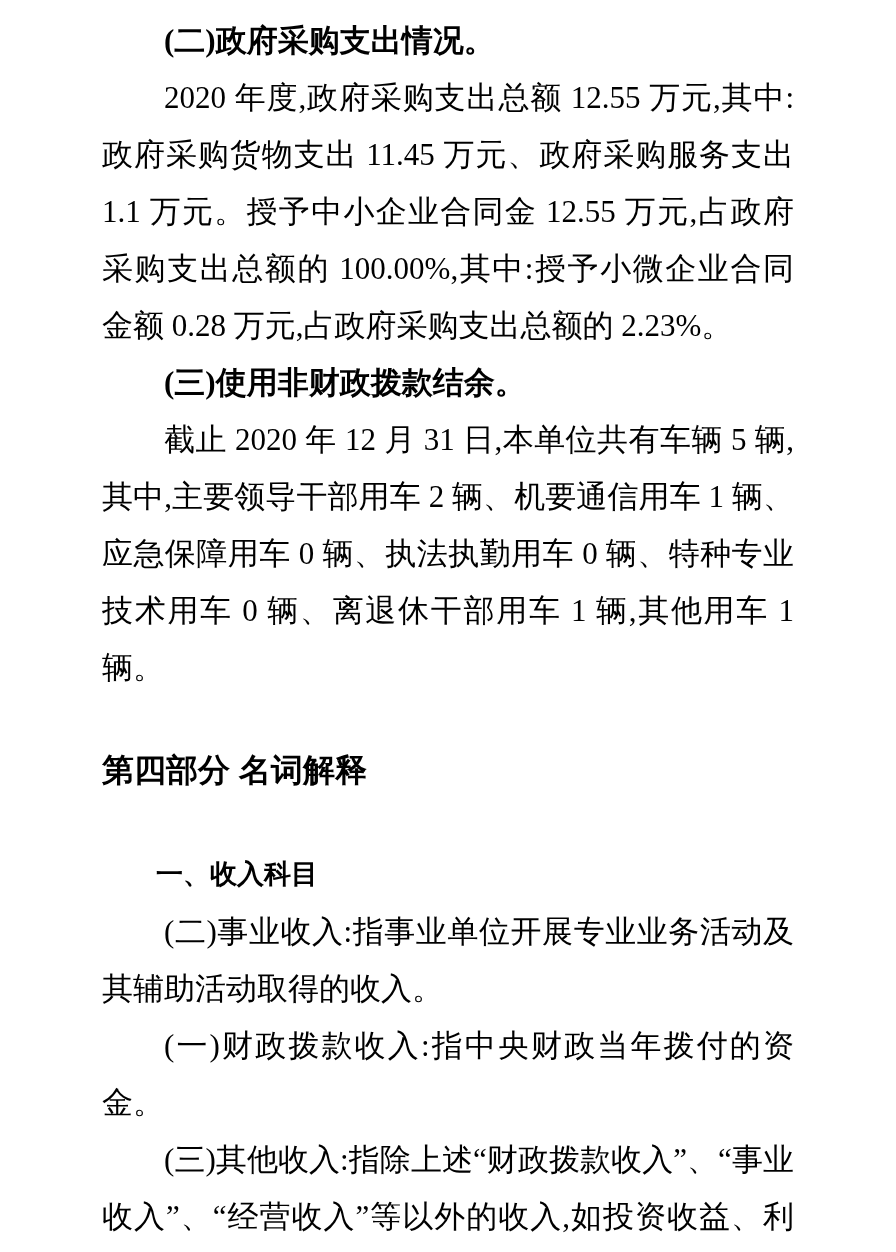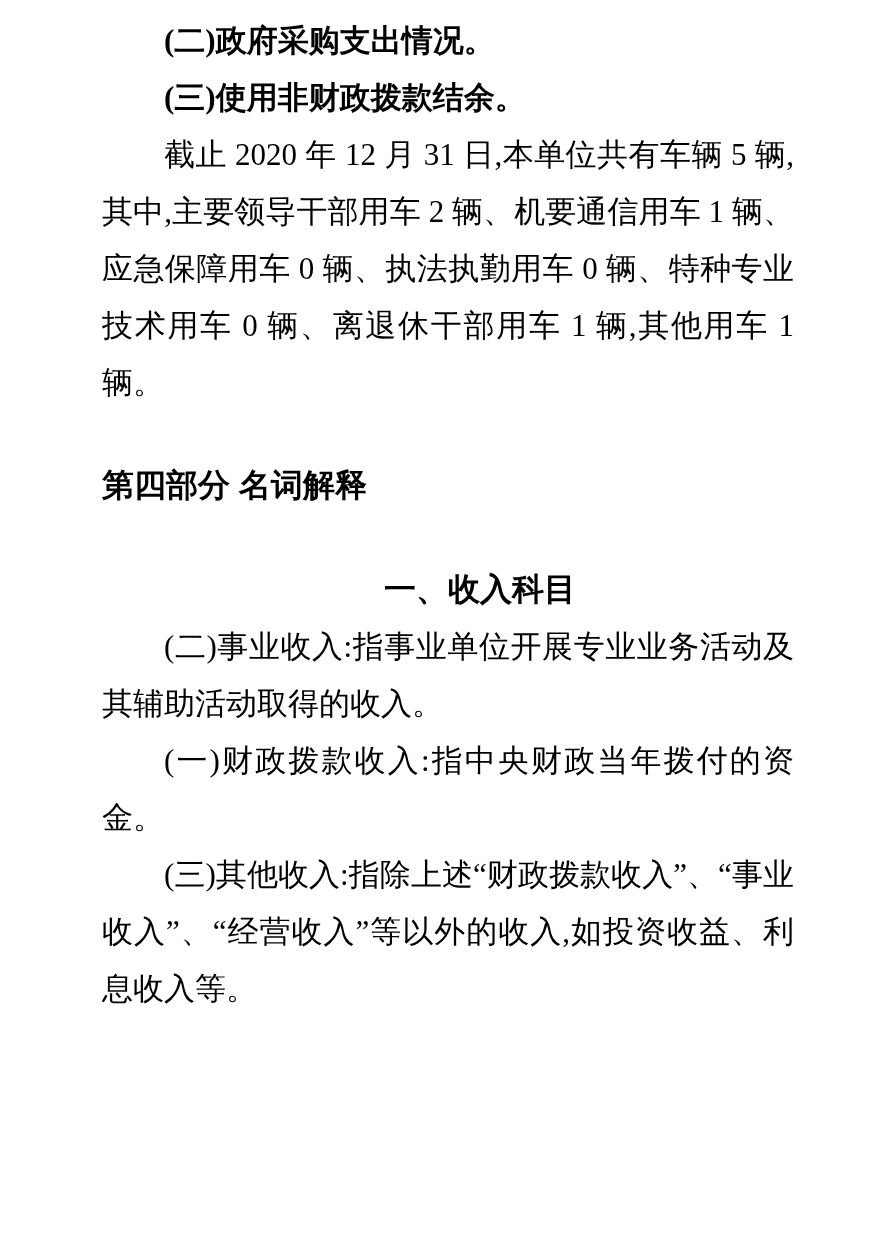--- a/index.html
+++ b/index.html
@@ -36,33 +36,34 @@
     font-weight: bold;
     font-size: 32px;
     line-height: 57px;
     text-align: left;
     margin-top: 46px;
     margin-bottom: 47px;
   }
   .h-sans {
     font-family: "Liberation Sans", sans-serif;
     font-weight: bold;
-    font-size: 32px;
+    font-size: 27px;
     line-height: 57px;
     text-indent: 2em;
-    text-align: center;
+    text-align: left;
   }
 </style>
 </head>
 <body style="background: rgb(255, 255, 255);">
 
 <div class="page" style="color: rgb(0, 0, 0);">
 
   <h3 class="h-kai">(二)政府采购支出情况。</h3>
 
+  <p class="para">2020 年度,政府采购支出总额 12.55 万元,其中:政府采购货物支出 11.45 万元、政府采购服务支出 1.1 万元。授予中小企业合同金 12.55 万元,占政府采购支出总额的 100.00%,其中:授予小微企业合同金额 0.28 万元,占政府采购支出总额的 2.23%。</p>
 
   <h3 class="h-kai">(三)使用非财政拨款结余。</h3>
 
   <p class="para">截止 2020 年 12 月 31 日,本单位共有车辆 5 辆,其中,主要领导干部用车 2 辆、机要通信用车 1 辆、应急保障用车 0 辆、执法执勤用车 0 辆、特种专业技术用车 0 辆、离退休干部用车 1 辆,其他用车 1 辆。</p>
 
   <h2 class="h-center">第四部分 名词解释</h2>
 
   <h3 class="h-sans">一、收入科目</h3>
 
   <p class="para">(二)事业收入:指事业单位开展专业业务活动及其辅助活动取得的收入。</p>

